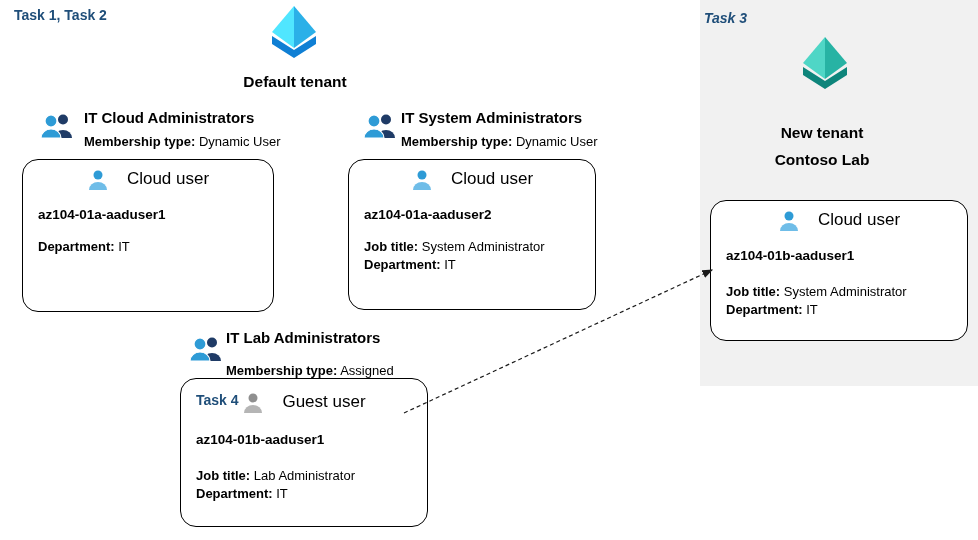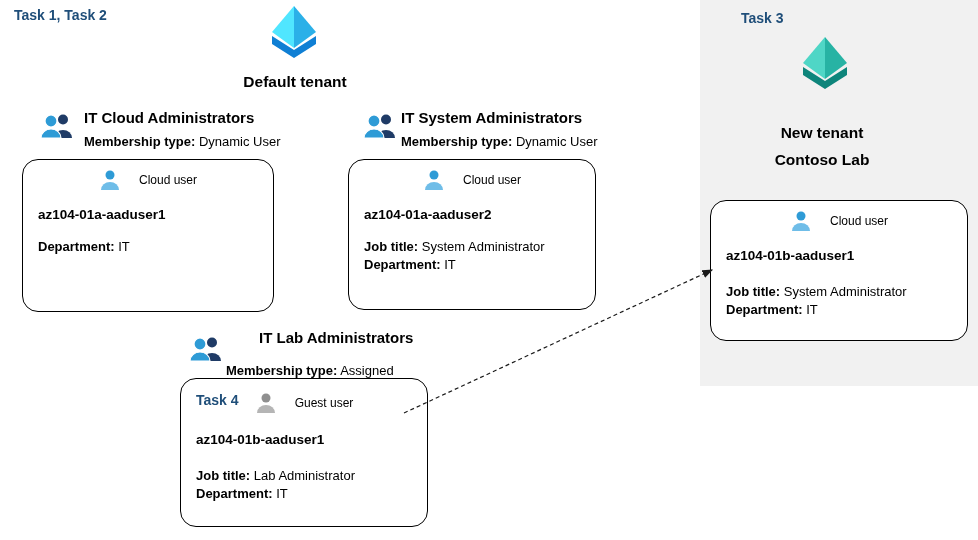--- a/index.html
+++ b/index.html
@@ -6,21 +6,21 @@
   body { font-family: "Liberation Sans", sans-serif; background: #ffffff; color: #000; }
   #canvas { position: relative; width: 978px; height: 540px; background: #ffffff; overflow: hidden; }
   .abs { position: absolute; }
   .task { font-weight: 700; font-size: 14px; color: #1F4E79; }
   .panel { background: #F1F1F1; }
   .tenant-title { font-weight: 700; font-size: 15.5px; text-align: center; }
   .group-name { font-weight: 700; font-size: 15px; }
   .line { font-size: 13px; line-height: 18px; }
   .b { font-weight: 700; }
   .card { position: absolute; background: #ffffff; border: 1px solid #000; border-radius: 16px; }
-  .card-head { display: flex; justify-content: center; align-items: center; gap: 18px; margin-top: 9px; font-size: 12px; }
+  .card-head { display: flex; justify-content: center; gap: 18px; margin-top: 9px; font-size: 17px; }
   .username { font-weight: 700; font-size: 13.5px; margin: 16px 0 0 15px; }
   .fields { margin: 16px 0 0 15px; }
   .task4 { position: absolute; left: 15px; top: 13px; }
   svg { display: block; }
   .arrow-layer { left: 0; top: 0; pointer-events: none; }
 </style>
 </head>
 <body>
 
 <div id="canvas">
@@ -109,21 +109,21 @@
   </div>
 
   <div class="abs" style="left:189px; top:334px;">
     <svg width="34" height="28" viewBox="0 0 34 28" aria-hidden="true">
       <circle cx="23" cy="8.5" r="5" fill="#1F3B66"></circle>
       <path d="M14 27 A9 8 0 0 1 32 27 Z" fill="#1F3B66"></path>
       <circle cx="11" cy="10" r="6" fill="#2E9BD6" stroke="#fff" stroke-width="1.2"></circle>
       <path d="M1 27 A10 9 0 0 1 21 27 Z" fill="#2E9BD6" stroke="#fff" stroke-width="1.2"></path>
     </svg>
   </div>
-  <div class="abs group-name" style="left:226px; top:329px;margin-left:33px;">IT Lab Administrators</div>
+  <div class="abs group-name" style="left:226px; top:329px;">IT Lab Administrators</div>
   <div class="abs line" style="left:226px; top:362px;">
     <span class="b">Membership type:</span>
     <span>Assigned</span>
   </div>
 
   <div class="card" style="left:180px; top:378px; width:246px; height:147px;">
     <div class="task task4">Task 4</div>
     <div class="card-head" style="margin-top:13px;">
       <span>
         <svg width="22" height="22" viewBox="0 0 22 22" aria-hidden="true">
@@ -139,21 +139,21 @@
         <span class="b">Job title:</span>
         <span>Lab Administrator</span>
       </div>
       <div class="line">
         <span class="b">Department:</span>
         <span>IT</span>
       </div>
     </div>
   </div>
 
-  <div class="abs task" style="left:741px; top:10px;">Task 3</div>
+  <div class="abs task" style="left:704px; top:10px;font-style:italic;">Task 3</div>
 
   <div class="abs" style="left:795px; top:36px;">
     <svg width="60" height="58" viewBox="0 0 60 58" aria-hidden="true">
       <polygon points="30,1 8,27 30,43" fill="#4FD6C6"></polygon>
       <polygon points="30,1 52,27 30,43" fill="#27B3A4"></polygon>
       <polygon points="8,31 30,45 52,31 52,39 30,53 8,39" fill="#0E857B"></polygon>
     </svg>
   </div>
   <div class="abs tenant-title" style="left:712px; top:124px; width:220px;">New tenant</div>
   <div class="abs tenant-title" style="left:712px; top:151px; width:220px;">Contoso Lab</div>

